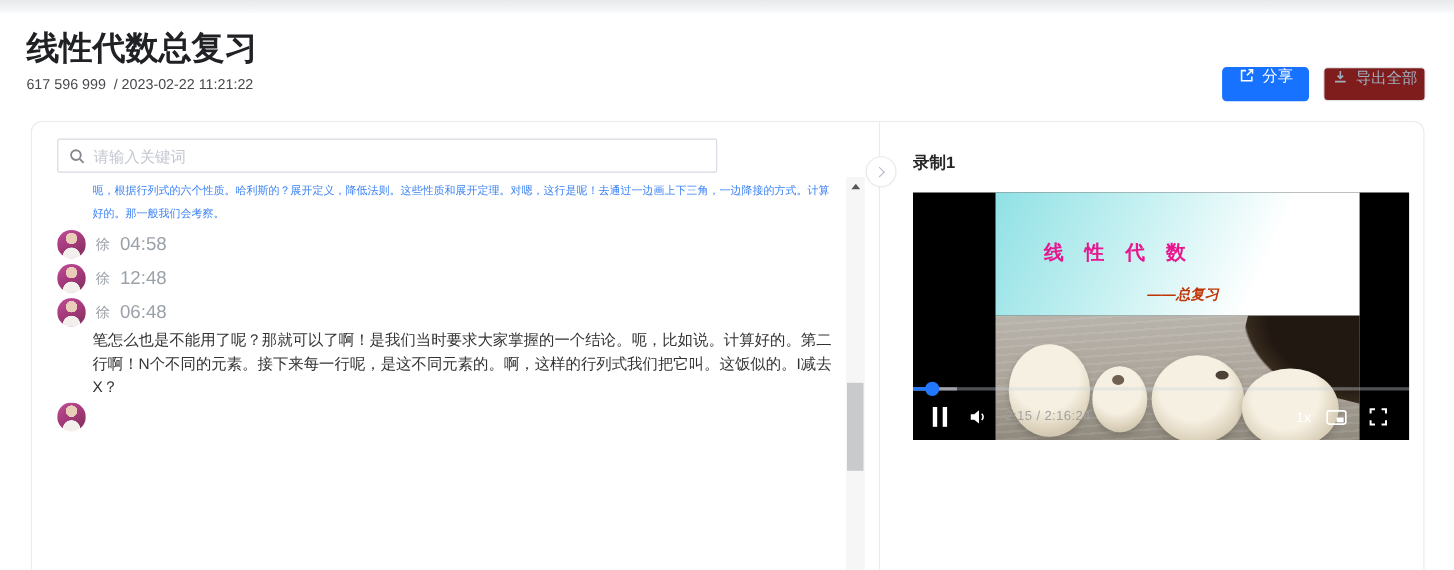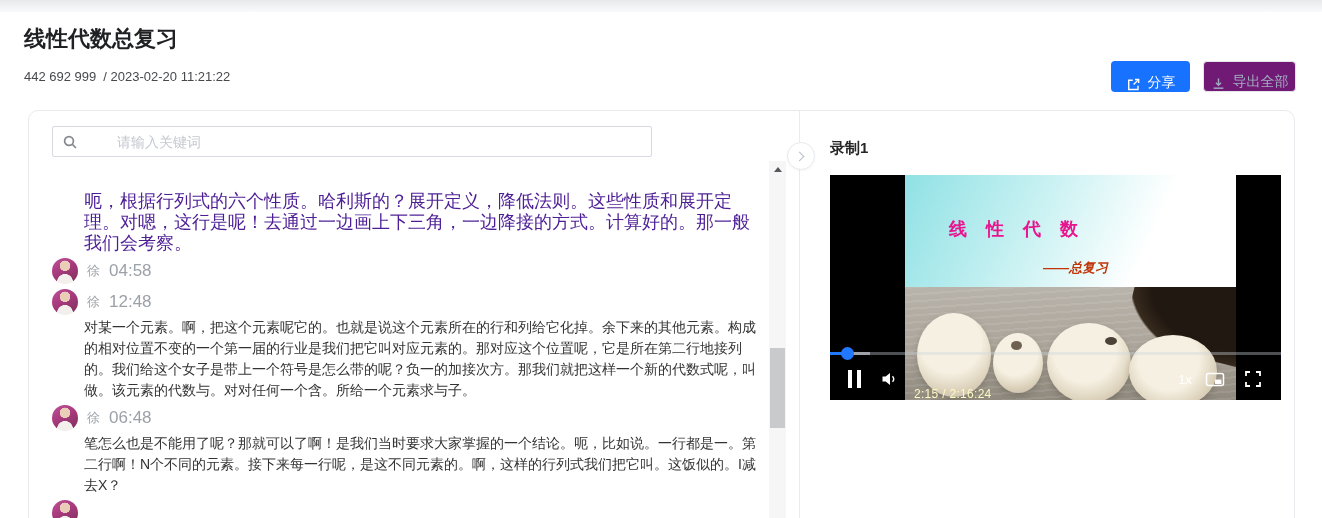--- a/index.html
+++ b/index.html
@@ -3,41 +3,41 @@
 <meta charset="utf-8">
 <style>
   * { margin:0; padding:0; box-sizing:border-box; }
   html,body { width:1322px; height:518px; overflow:hidden; background:#fff;
     font-family:"Liberation Sans","DejaVu Sans",sans-serif; position:relative; }
 
   .top-strip { position:absolute; left:0; top:0; width:100%; height:12px;
     background:linear-gradient(180deg,#e8e9eb 0%,#f9fafb 100%); }
 
   
-  .page-title { position:absolute; left:24px; top:24px; font-size:22px; font-weight:700; color:#202124; }
+  .page-title { position:absolute; left:24px; top:24px; font-size:30px; font-weight:700; color:#202124; }
   .meta { position:absolute; left:24px; top:69px; font-size:13px; color:#47494d; display:flex; gap:7px; }
   .header-actions { position:absolute; right:26px; top:61px; display:flex; gap:13px; }
-  .btn { display:inline-flex; align-items:flex-end; justify-content:center; gap:7px;
+  .btn { display:inline-flex; align-items:flex-start; justify-content:center; gap:7px;
     height:31px; border-radius:4px; font-size:14px; cursor:pointer; border:none; }
   .btn-share { width:79px; background:#1672ff; color:#fff; }
-  .btn-export { width:93px; background:#701a75; color:#a0aec0; border:1px solid #e4e6ea; }
+  .btn-export { width:93px; background:#7f1d1d; color:#a0aec0; border:1px solid #e4e6ea; }
 
   
   .panel { position:absolute; left:28px; top:110px; width:1267px; height:440px;
     background:#fff; border:1px solid #e8eaed; border-radius:10px; }
   .left-pane { position:absolute; left:0; top:0; width:771px; height:100%; border-right:1px solid #e9ebee; }
 
   .search-box { position:absolute; left:23px; top:15px; width:600px; height:31px;
     border:1px solid #d6d9e0; border-radius:2px; display:flex; align-items:center; padding:0 9px; gap:7px; background:#fff; }
   .search-box input { border:none; outline:none; flex:1; font-size:14px; color:#a21caf;
-    font-family:inherit; background:transparent;margin-left:32px; }
+    font-family:inherit; background:transparent; }
   .search-box input::placeholder { color:#c4c8d0; }
 
   .transcript { position:absolute; left:23px; top:52px; width:714px; }
-  .t-text { margin-left:32px; width:678px; font-size:18px; line-height:21px; color:#4c1d95; cursor:pointer;margin-top:28px; }
+  .t-text { margin-left:32px; width:678px; font-size:10px; line-height:21px; color:#3b82f6; cursor:pointer; }
   .entry-header { display:flex; align-items:center; gap:9px; margin-top:3px; height:28px; }
   .avatar { width:26px; height:26px; border-radius:50%; flex:0 0 auto; overflow:hidden;
     background:
       radial-gradient(circle at 50% 30%, #e9cdb9 0 23%, transparent 24%),
       radial-gradient(circle at 50% 92%, #f2efec 0 28%, transparent 30%),
       linear-gradient(150deg,#c0509a 0%,#a63a7c 45%,#7c2f5a 100%); }
   .speaker { font-size:13px; color:#9ba1a8; }
   .time { font-size:17px; color:#9ba1a8; }
   .entry-text { margin:1px 0 0 32px; width:678px; font-size:14px; line-height:21px; color:#333; cursor:pointer; }
 
@@ -91,37 +91,37 @@
   .progress-buffer { position:absolute; left:0; top:0; width:40px; height:3px; background:rgba(225,230,238,.55); }
   .progress-played { position:absolute; left:0; top:0; width:14px; height:3px; background:#2277ff; }
   .progress-thumb { position:absolute; left:11px; top:-5px; width:13px; height:13px;
     border-radius:50%; background:#2277ff; cursor:pointer; }
 
   .controls { position:absolute; left:0; top:190px; width:100%; height:30px; color:#f2f3f5; }
   .ctrl { position:absolute; display:flex; align-items:center; justify-content:center; cursor:pointer; }
   .pause-btn { left:14px; top:4px; width:20px; height:20px; gap:5px; }
   .pause-btn i { display:block; width:4px; height:18px; background:#fff; }
   .volume-btn { left:48px; top:4px; width:24px; height:20px; }
-  .time-display { position:absolute; left:84px; top:22px; font-size:12px; color:#fef9c3; letter-spacing:.3px; }
+  .time-display { position:absolute; left:84px; top:6px; font-size:12px; color:#a3a3a3; letter-spacing:.3px; }
   .speed-btn { left:342px; top:4px; width:26px; height:20px; font-size:13px; font-weight:400; color:#fff; }
   .pip-btn { left:374px; top:4px; width:22px; height:20px; }
   .fs-btn { left:412px; top:4px; width:22px; height:20px; }
 
   svg { display:block; }
 </style>
 </head>
 <body>
 
 <div class="top-strip"></div>
 
 <h1 class="page-title">线性代数总复习</h1>
 
 <div class="meta">
-  <span>442 692 999</span>
-  <span>/ 2023-02-20 11:21:22</span>
+  <span>617 596 999</span>
+  <span>/ 2023-02-22 11:21:22</span>
 </div>
 
 <div class="header-actions">
   <button class="btn btn-share">
     <span>
       <svg width="15" height="15" viewBox="0 0 16 16" fill="none" stroke="#fff" stroke-width="1.5">
         <path d="M12.8 9.2v4.1H2.9V3.4h4.3"></path>
           <path d="M9.6 2.6h3.9v3.9"></path>
           <path d="M13.3 2.8 8.1 8"></path>
       </svg>
@@ -163,30 +163,29 @@
           <span class="time">04:58</span>
         </div>
       </div>
 
       <div>
         <div class="entry-header">
           <span class="avatar"></span>
           <span class="speaker">徐</span>
           <span class="time">12:48</span>
         </div>
-        <p class="entry-text">对某一个元素。啊，把这个元素呢它的。也就是说这个元素所在的行和列给它化掉。余下来的其他元素。构成的相对位置不变的一个第一届的行业是我们把它叫对应元素的。那对应这个位置呢，它是所在第二行地接列的。我们给这个女子是带上一个符号是怎么带的呢？负一的加接次方。那我们就把这样一个新的代数式呢，叫做。该元素的代数与。对对任何一个含。所给一个元素求与子。</p>
       </div>
 
       <div>
         <div class="entry-header">
           <span class="avatar"></span>
           <span class="speaker">徐</span>
           <span class="time">06:48</span>
         </div>
-        <p class="entry-text">笔怎么也是不能用了呢？那就可以了啊！是我们当时要求大家掌握的一个结论。呃，比如说。一行都是一。第二行啊！N个不同的元素。接下来每一行呢，是这不同元素的。啊，这样的行列式我们把它叫。这饭似的。I减去X？</p>
+        <p class="entry-text">笔怎么也是不能用了呢？那就可以了啊！是我们当时要求大家掌握的一个结论。呃，比如说。计算好的。第二行啊！N个不同的元素。接下来每一行呢，是这不同元素的。啊，这样的行列式我们把它叫。这饭似的。I减去X？</p>
       </div>
 
       <div>
         <div class="entry-header">
           <span class="avatar"></span>
 
         </div>
       </div>
     </div>
 

